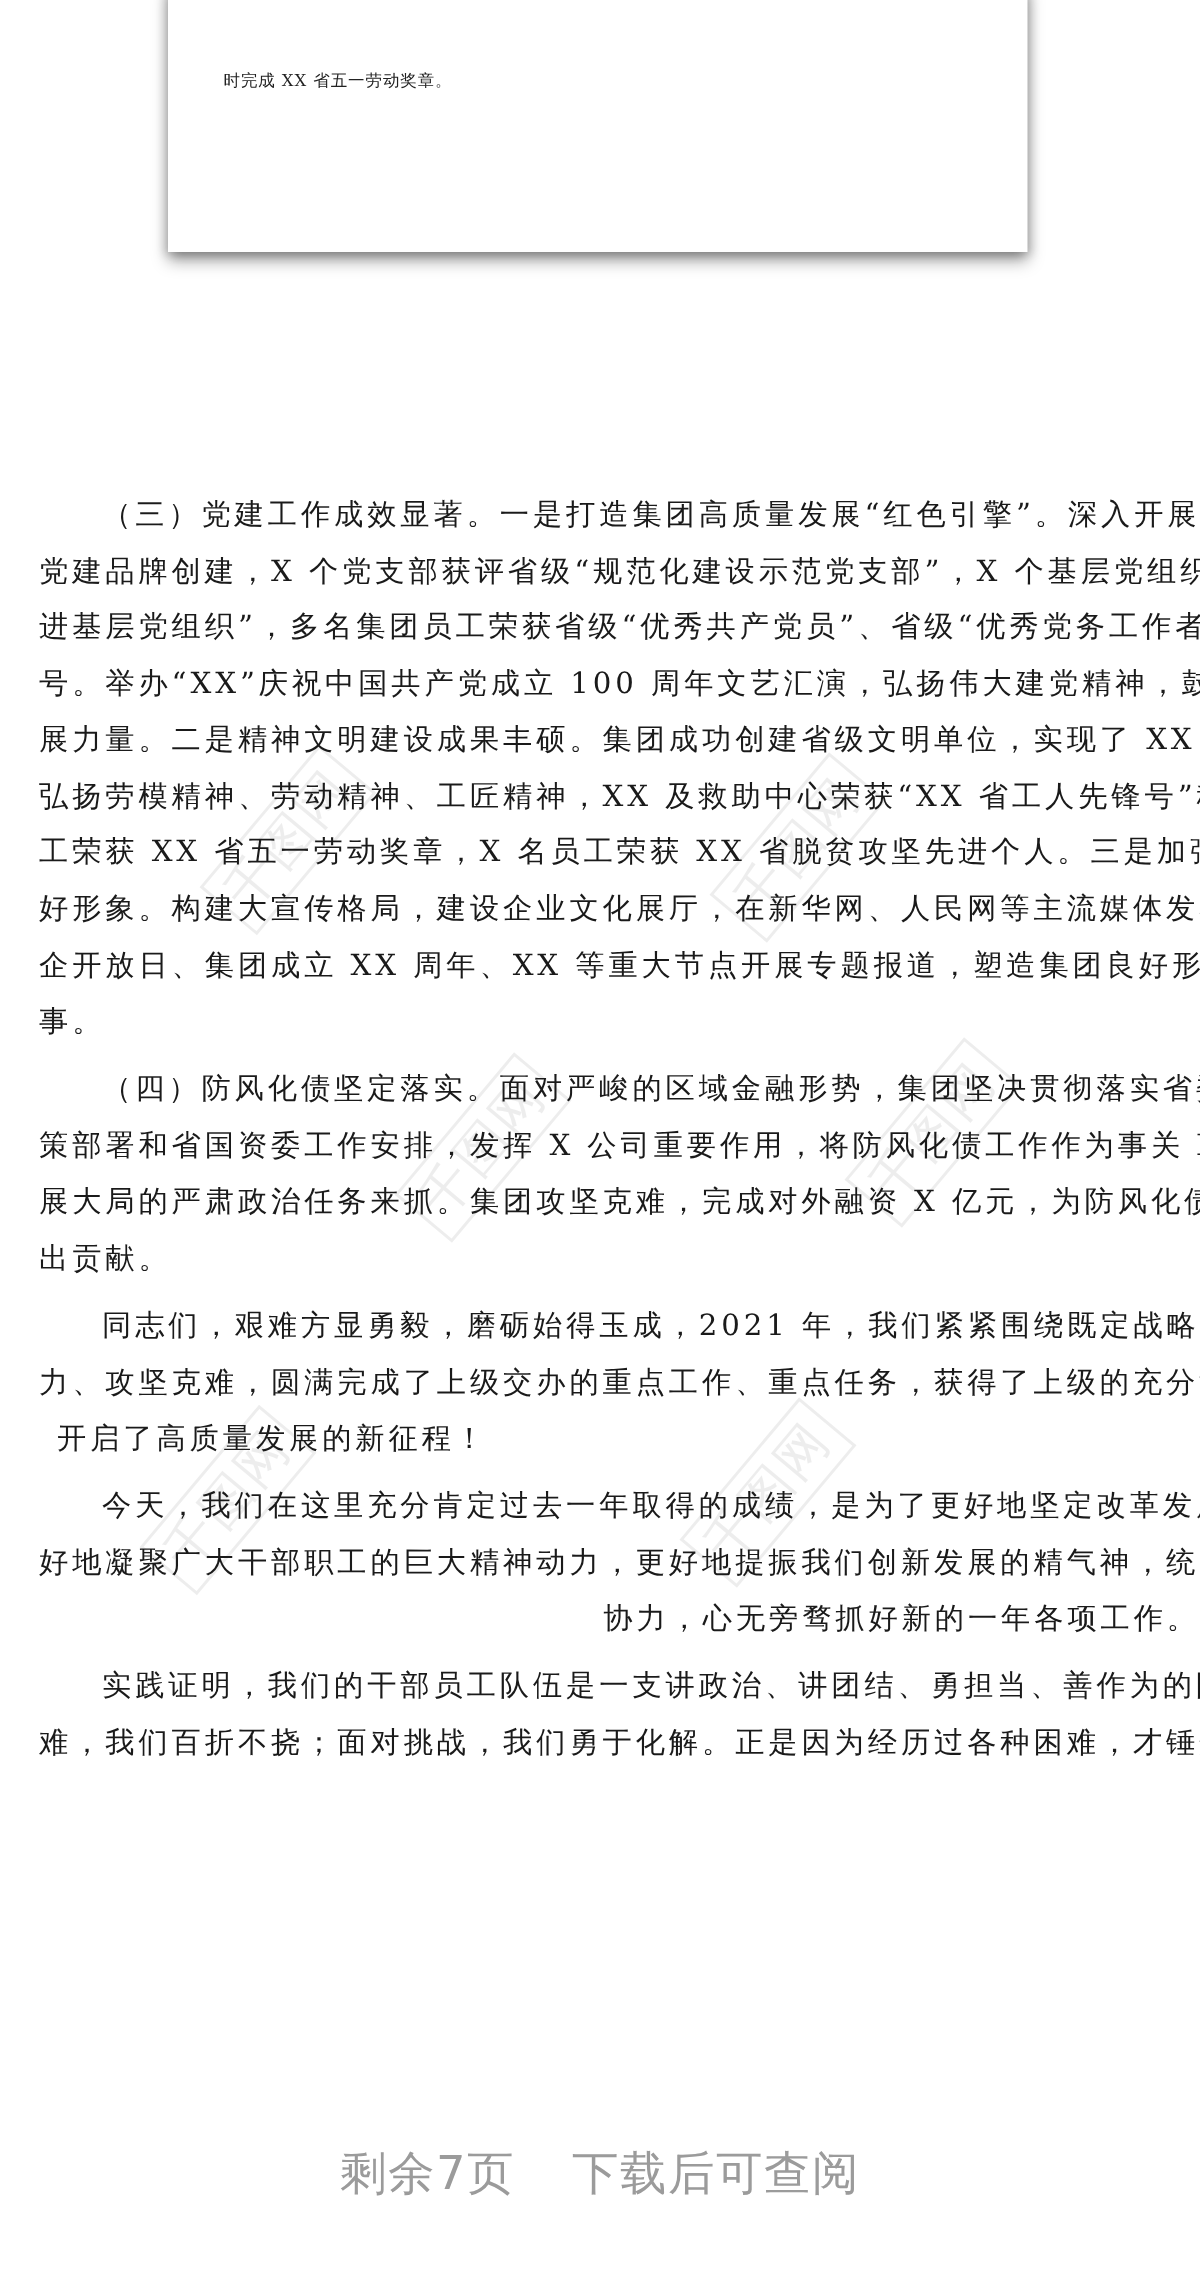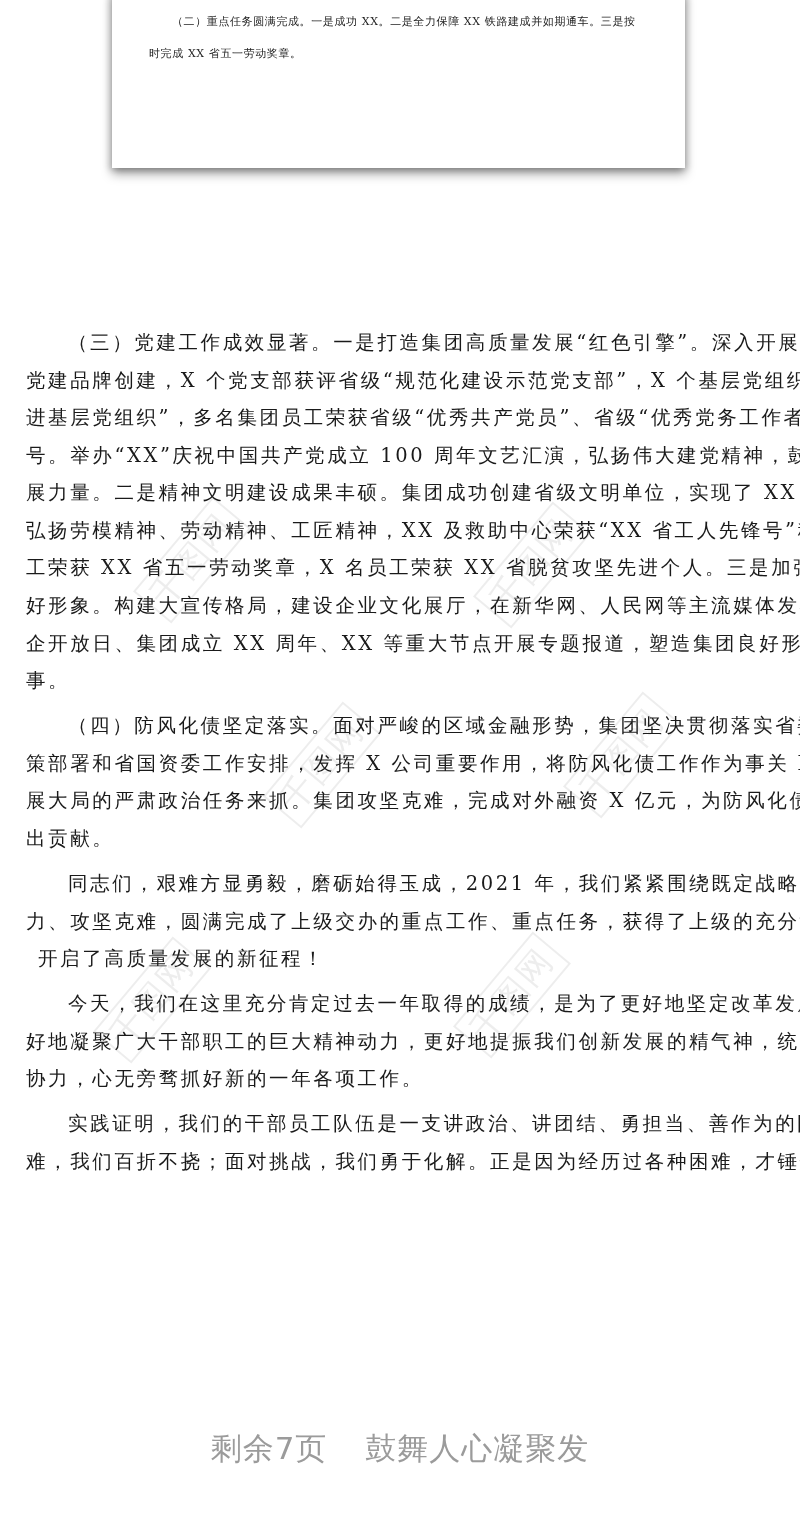--- a/index.html
+++ b/index.html
@@ -11,21 +11,20 @@
   .line span { display:inline-block; }
   .wm { position:absolute; font-family:"DejaVu Sans",sans-serif; font-size:34px; color:rgba(0,0,0,0.07); transform:rotate(-50deg); white-space:nowrap; letter-spacing:2px; pointer-events:none; }
   .wm-box { display:inline-block; border:2px solid rgba(0,0,0,0.07); padding:0 6px; }
   .footer { position:absolute; left:0; width:800px; top:1428px; text-align:center; font-family:"DejaVu Sans","Liberation Sans",sans-serif; font-size:31px; color:#9b9b9b; letter-spacing:1px; }
   .footer .gap { display:inline-block; width:38px; }
 </style>
 </head>
 <body>
 
 <div class="card">
-  <div class="card-line" style="left:60px; top:24px;">（二）重点任务圆满完成。一是成功 XX。二是全力保障 XX 铁路建成并如期通车。三是按</div>
   <div class="card-line" style="left:37px; top:56px;">时完成 XX 省五一劳动奖章。</div>
 </div>
 
 <div class="wm" style="left:470px; top:540px;"><span class="wm-box">千图网</span></div>
 <div class="wm" style="left:130px; top:535px;"><span class="wm-box">千图网</span></div>
 <div class="wm" style="left:260px; top:740px;"><span class="wm-box">千图网</span></div>
 <div class="wm" style="left:90px; top:975px;"><span class="wm-box">千图网</span></div>
 <div class="wm" style="left:450px; top:970px;"><span class="wm-box">千图网</span></div>
 <div class="wm" style="left:560px; top:730px;"><span class="wm-box">千图网</span></div>
 
@@ -45,21 +44,21 @@
   <div class="line" style="top:750px;"><span style="margin-left:26px">策部署和省国资委工作安排，发挥 X 公司重要作用，将防风化债工作作为事关 X 省经济社会发</span></div>
   <div class="line" style="top:787px;"><span style="margin-left:26px">展大局的严肃政治任务来抓。集团攻坚克难，完成对外融资 X 亿元，为防风化债工作做出了突</span></div>
   <div class="line" style="top:825px;"><span style="margin-left:26px">出贡献。</span></div>
 
   <div class="line" style="top:870px;"><span style="margin-left:68px">同志们，艰难方显勇毅，磨砺始得玉成，2021 年，我们紧紧围绕既定战略目标，齐心协</span></div>
   <div class="line" style="top:908px;"><span style="margin-left:26px">力、攻坚克难，圆满完成了上级交办的重点工作、重点任务，获得了上级的充分肯定和支持，</span></div>
   <div class="line" style="top:945px;"><span style="margin-left:38px">开启了高质量发展的新征程！</span></div>
 
   <div class="line" style="top:990px;"><span style="margin-left:68px">今天，我们在这里充分肯定过去一年取得的成绩，是为了更好地坚定改革发展的信心，更</span></div>
   <div class="line" style="top:1028px;"><span style="margin-left:26px">好地凝聚广大干部职工的巨大精神动力，更好地提振我们创新发展的精气神，统一思想，齐心</span></div>
-  <div class="line" style="top:1065px;"><span style="margin-left:26px">协力，心无旁骛抓好新的一年各项工作。</span></div>
+  <div class="line" style="top:1065px;text-align:right;"><span style="margin-left:26px">协力，心无旁骛抓好新的一年各项工作。</span></div>
 
   <div class="line" style="top:1110px;"><span style="margin-left:68px">实践证明，我们的干部员工队伍是一支讲政治、讲团结、勇担当、善作为的队伍。面对困</span></div>
   <div class="line" style="top:1148px;"><span style="margin-left:26px">难，我们百折不挠；面对挑战，我们勇于化解。正是因为经历过各种困难，才锤炼出我们顽强</span></div>
 </div>
 
 <div class="footer">
-  <span>剩余7页</span><span class="gap"></span><span>鼓舞人心凝聚发</span>
+  <span>剩余7页</span><span class="gap"></span><span>下载后可查阅</span>
 </div>
 
 </body></html>

